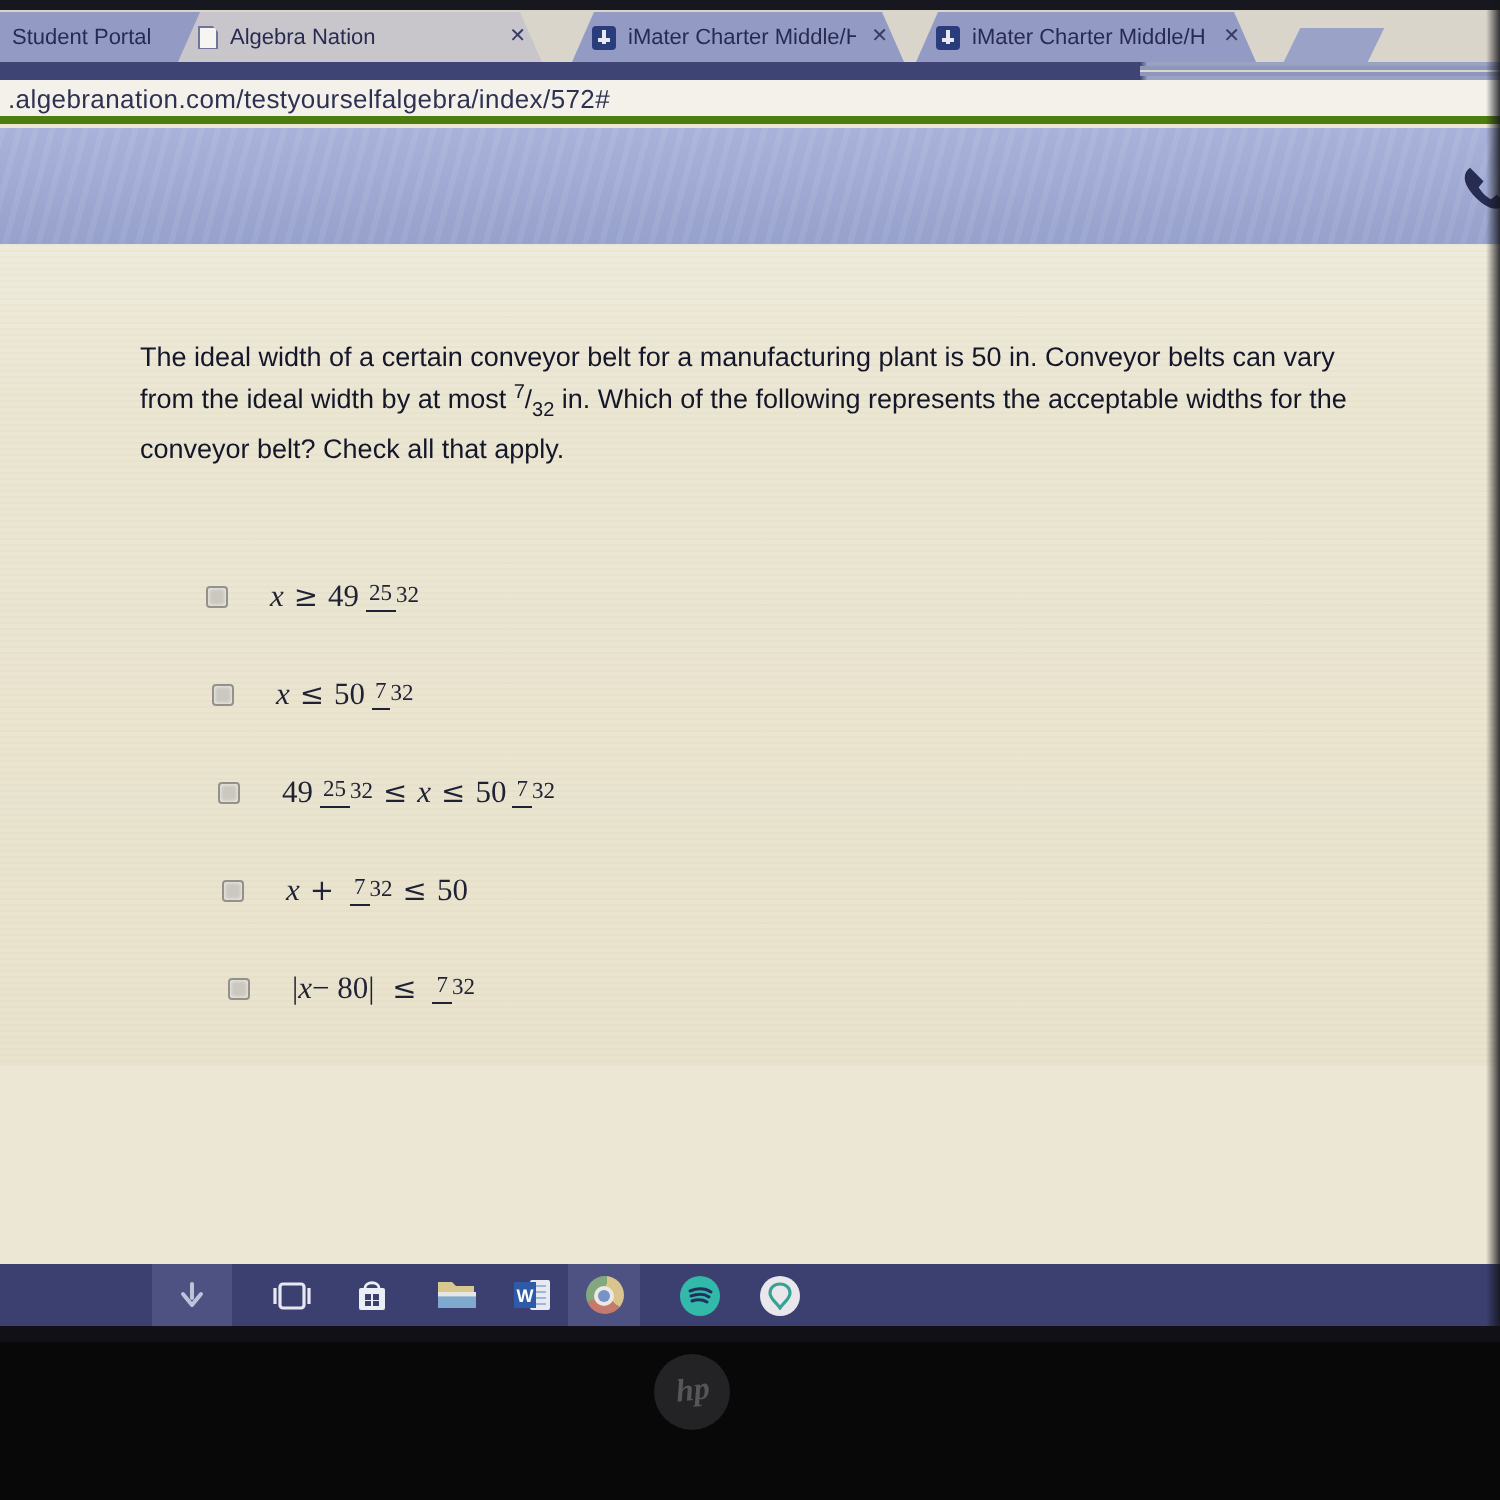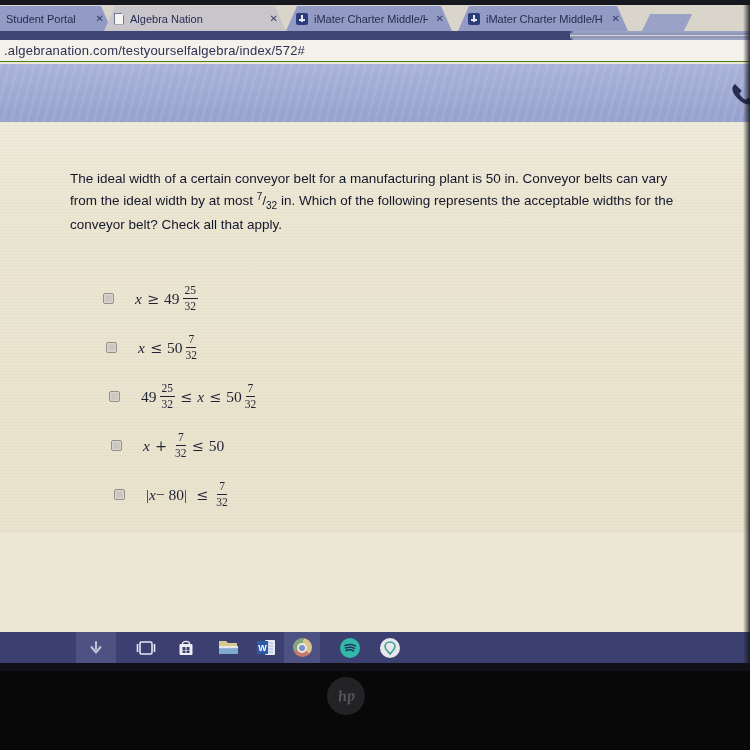--- a/index.html
+++ b/index.html
@@ -28,21 +28,21 @@
   .newtab { position:absolute; top:9px; left:646px; width:42px; height:17px; background:#9aa2c7; transform:skewX(-26deg); }
 
   
   .tab-underline { position:absolute; top:31px; left:0; width:100%; height:9px;
     background:linear-gradient(90deg, #3e4574 0%, #3e4574 76%, #9aa2c4 76.5%, #9aa2c4 100%); z-index:8; }
   .tab-underline .rline { position:absolute; right:0; top:2px; width:24%; height:5px; background:#d9d6cc;
     border-top:2px solid #8e96ba; border-bottom:2px solid #8e96ba; }
 
   
   .urlbar { position:absolute; top:40px; left:0; width:100%; height:22px; background:#f3f1ea;
-    border-bottom:1px solid #4d7c0f; display:flex; align-items:center; z-index:7; }
+    border-bottom:4px solid #4d7c0f; display:flex; align-items:center; z-index:7; }
   .url-text { font-size:13px; color:#2e3152; padding-left:4px; letter-spacing:.2px; }
 
   
   .header-band { position:absolute; top:64px; left:0; width:100%; height:58px;
     background:linear-gradient(#a9b2da, #96a1cc); overflow:hidden; }
   .header-band .texture { position:absolute; inset:0;
     background:repeating-linear-gradient(105deg, rgba(255,255,255,.07) 0 3px, rgba(0,0,0,0) 3px 8px); }
   .phone { position:absolute; top:16px; right:-7px; width:30px; height:30px; }
 
   
@@ -63,21 +63,21 @@
   .opt:nth-child(2) { margin-left:3px; }
   .opt:nth-child(3) { margin-left:6px; }
   .opt:nth-child(4) { margin-left:8px; }
   .opt:nth-child(5) { margin-left:11px; }
   .cb { width:11px; height:11px; background:#ccc8bf; border:1px solid #94918a; border-radius:2px;
     box-shadow:inset 0 0 2px rgba(255,255,255,.9); flex:0 0 auto; }
   .math { display:flex; align-items:center; margin-left:21px; font-family:"Liberation Serif", serif;
     font-size:15.5px; color:#1f2134; }
   .fx { font-style:italic; }
   .op { margin:0 5px; font-family:"DejaVu Serif", serif; font-size:14.5px; }
-  .frac { display:inline-flex; flex-direction:column; align-items:center; font-size:11.5px;
+  .frac { display:inline-flex; flex-direction:row; align-items:center; font-size:11.5px;
     line-height:1.2; margin-left:3px; }
   .frac .fn { border-bottom:1px solid #1f2134; padding:0 2px 0; }
   .frac .fd { padding-top:1px; }
 
   
   .taskbar { position:absolute; top:632px; left:0; width:100%; height:31px; background:#3b4070; z-index:20; }
   .tb-seg { position:absolute; top:0; height:31px; display:flex; align-items:center; justify-content:center; }
   .tb-seg.hl { background:#4d5282; }
   .tb-icon { display:block; }
   .chrome-ball { width:19px; height:19px; border-radius:50%; position:relative;
@@ -100,21 +100,21 @@
 
 <div class="screen">
 
   <div class="top-edge"></div>
 
   <div class="tabbar">
     <div class="tab first" style="left:0; width:112px;">
       <span class="tab-label">Student Portal</span>
       <span class="tab-close">✕</span>
     </div>
-    <div class="tab active" style="left:104px; width:182px;">
+    <div class="tab active" style="left:89px; width:182px;">
       <span class="fav-page"></span>
       <span class="tab-label">Algebra Nation</span>
       <span class="tab-close">✕</span>
     </div>
     <div class="tab" style="left:286px; width:166px;">
       <svg class="fav-imater" width="12" height="12" viewBox="0 0 12 12">
           <rect width="12" height="12" rx="2" fill="#293d7c"></rect>
           <rect x="5" y="2" width="2" height="7" fill="#e8e9f0"></rect>
           <rect x="3" y="6" width="6" height="2" fill="#e8e9f0"></rect>
         </svg>

